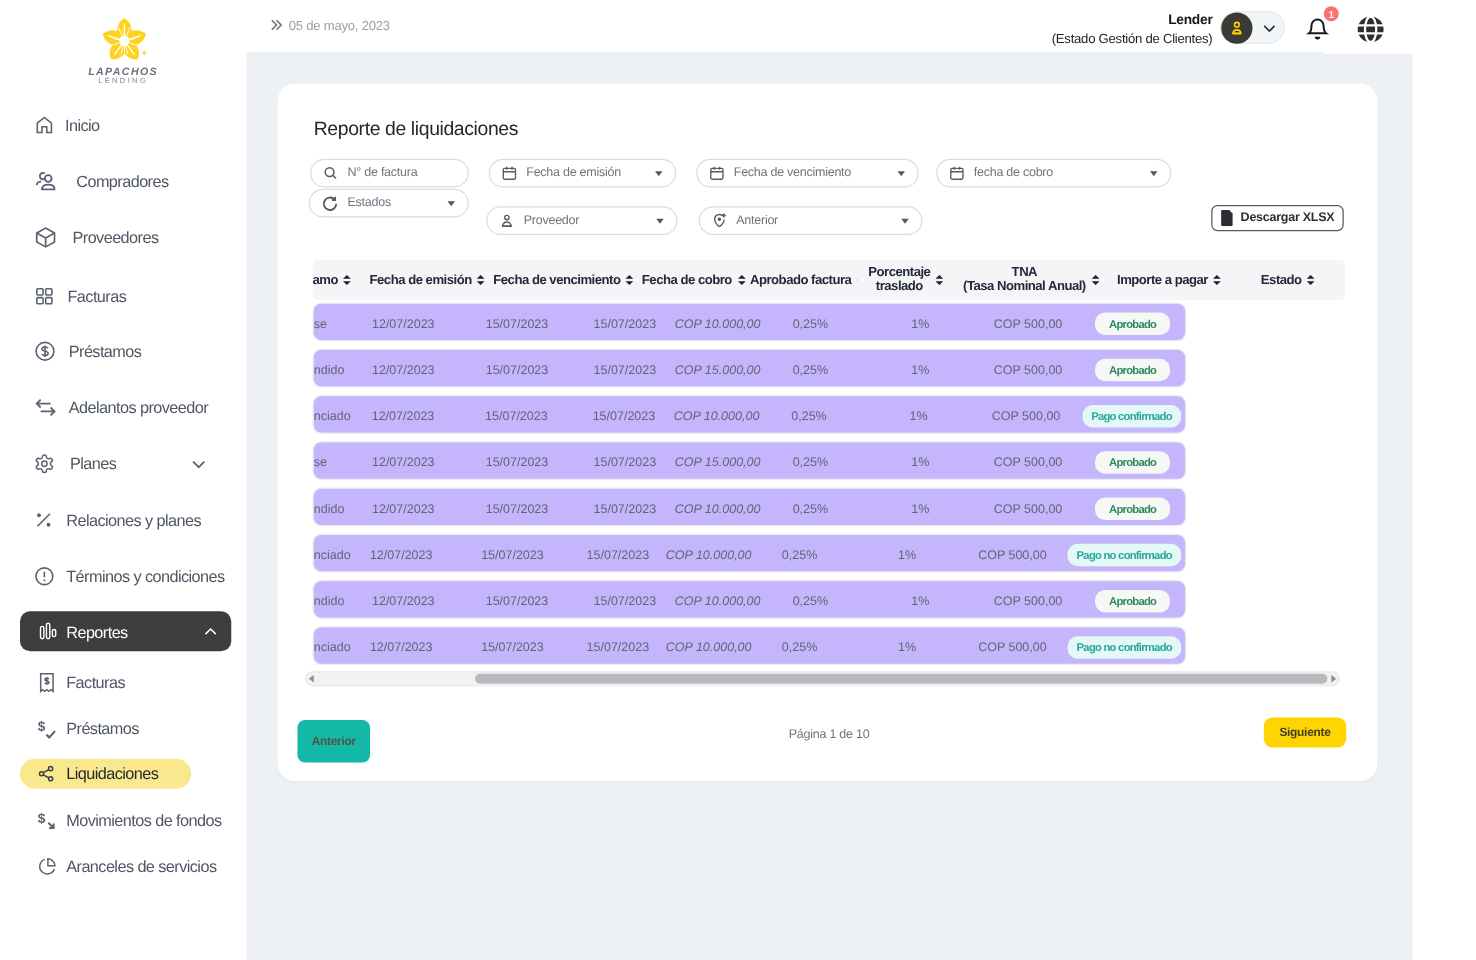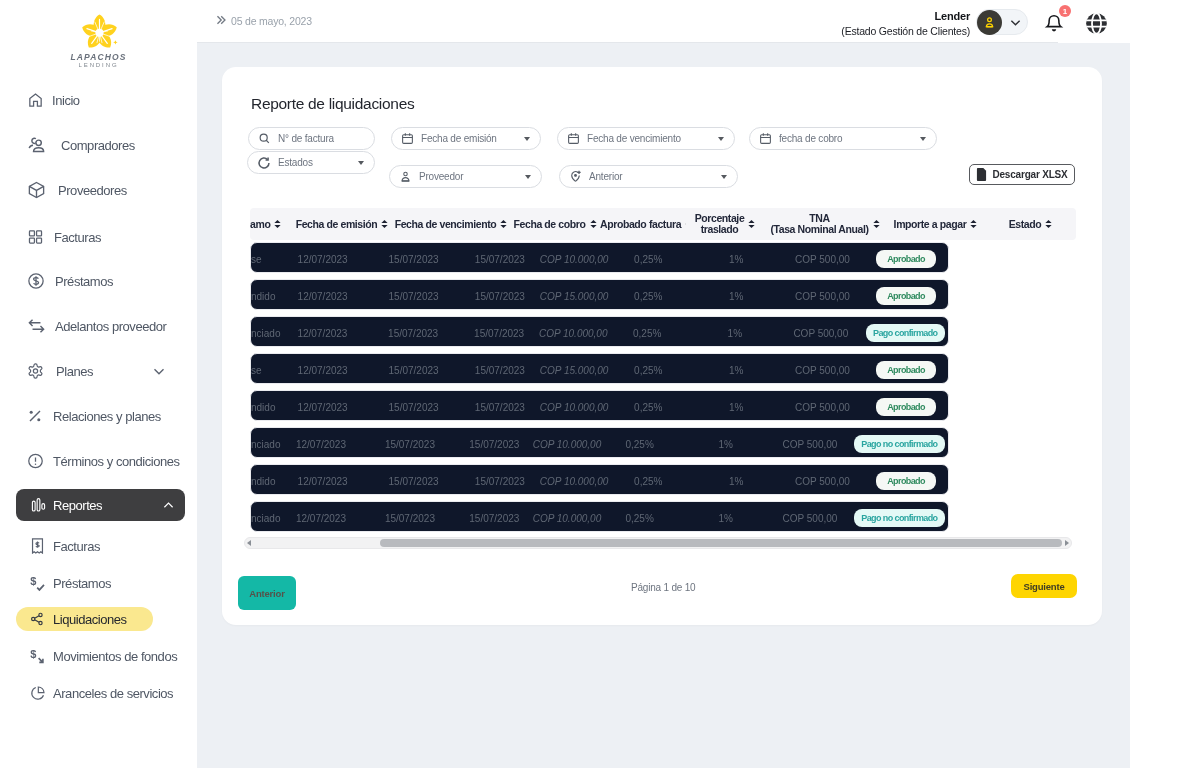--- a/index.html
+++ b/index.html
@@ -20,21 +20,21 @@
 
 .title { left:251px; top:95px; font-size:15.5px; font-weight:500; color:#23262e; letter-spacing:-0.3px; }
 .pill { position:absolute; height:23px; border:1px solid #dadde2; border-radius:12px; background:#fff; display:flex; align-items:center; padding-left:9px; }
 .pill .pt { font-size:10px; color:#6e7580; letter-spacing:-0.2px; margin-left:7px; }
 .pill .caret { position:absolute; right:10px; width:0; height:0; border-left:3.5px solid transparent; border-right:3.5px solid transparent; border-top:4px solid #55595f; }
 #xlsx { left:969px; top:164px; width:106px; height:21px; border:1.5px solid #585a5e; border-radius:5px; background:#fff; display:flex; align-items:center; justify-content:center; gap:5px; font-size:10px; font-weight:bold; color:#2c2e33; letter-spacing:-0.2px; }
 
 #thead { left:250px; top:208px; width:826px; height:32px; background:#f5f5f8; border-radius:4px; display:flex; align-items:center; font-size:10.5px; font-weight:bold; color:#23283a; letter-spacing:-0.4px; }
 .th { display:flex; align-items:center; justify-content:center; text-align:center; line-height:11px; white-space:nowrap; }
 .th.c1 { justify-content:flex-start; }
-.trow { position:absolute; left:250px; width:699px; height:31px; background:#0f172a; border:1px solid #eaebef; border-radius:7px; display:flex; align-items:center; padding-top:3px; font-size:10px; color:#5f6774; letter-spacing:0; }
+.trow { position:absolute; left:250px; width:699px; height:31px; background:#c4b5fd; border:1px solid #eaebef; border-radius:7px; display:flex; align-items:center; padding-top:3px; font-size:10px; color:#5f6774; letter-spacing:0; }
 .trow .c2{position:relative;left:-6px;} .trow .c3{position:relative;left:-7px;} .trow .c4{position:relative;left:-8.5px;} .trow .c5{position:relative;left:-8.5px;font-style:italic;} .trow .c6{position:relative;left:-3.5px;} .trow .c8{position:relative;left:-7px;} .trow .c9{position:relative;left:-3.5px;}
 .td { text-align:center; overflow:visible; white-space:nowrap; }
 .td.c1 { text-align:left; }
 .chip { display:inline-block; padding:4px 7px; min-width:60px; text-align:center; border-radius:8px; font-size:9px; font-weight:bold; letter-spacing:-0.6px; }
 .chip.g { background:#f5f8f5; color:#2e8a5e; }
 .chip.t { background:#e4f9f6; color:#2aa5a0; }
 .c1{width:42px;} .c2{width:100px;} .c3{width:118px;} .c4{width:90px;} .c5{width:86px;} .c6{width:78px;} .c7{width:122px;} .c8{width:99px;} .c9{width:91px;}
 .sorti { display:inline-block; margin-left:4px; }
 
 #sbtrack { left:244px; top:537px; width:828px; height:12px; background:#f2f2f3; border:1px solid #e8e8ea; border-radius:7px; }

